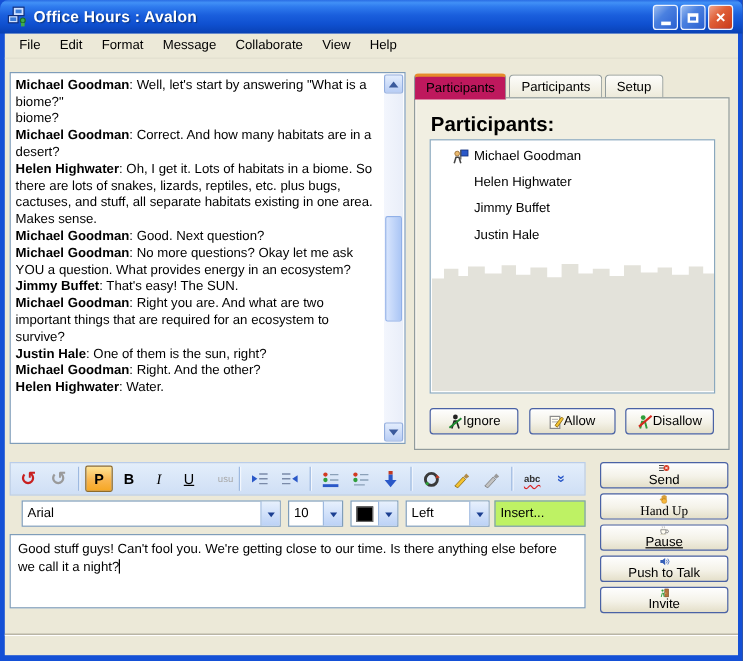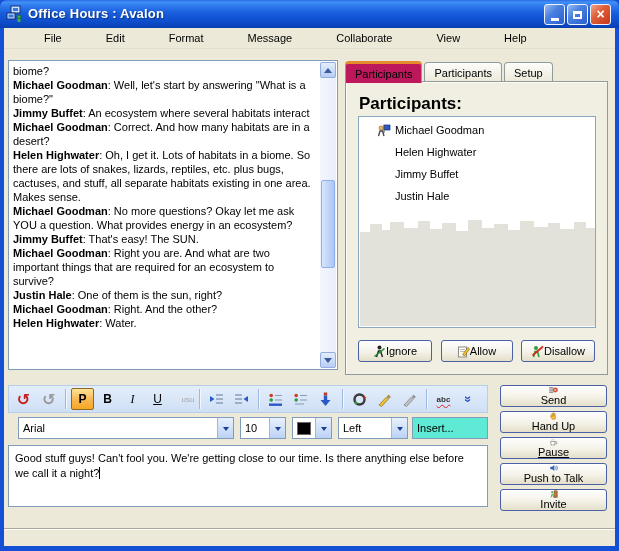--- a/index.html
+++ b/index.html
@@ -13,21 +13,21 @@
   .winbtns{position:absolute;right:8px;top:4px;display:flex;gap:2px;}
   .wbtn{width:21px;height:21px;border-radius:3px;border:1px solid #eef3ff;display:flex;align-items:center;justify-content:center;cursor:pointer;}
   .wbtn.blue{background:linear-gradient(135deg,#9cbdf0 0%,#4a80e0 40%,#2a5fd0 100%);}
   .wbtn.red{background:linear-gradient(135deg,#f0a58c 0%,#e06038 40%,#c8371a 100%);}
   .glyph-min{width:8px;height:3px;background:#fff;margin-top:10px;}
   .glyph-max{width:9px;height:8px;border:2px solid #fff;border-top-width:3px;}
   .glyph-close{color:#fff;font-weight:bold;font-size:14px;line-height:1;margin-top:-1px;}
   
   .client{position:absolute;left:4px;right:4px;top:28px;bottom:5px;background:#ece9d8;}
   .menubar{position:absolute;left:0;right:0;top:0;height:21px;display:flex;align-items:center;padding-left:4px;border-bottom:1px solid #e2dfcf;font-size:11px;}
-  .menu-item{padding:3px 8px;cursor:pointer;margin-left:28px;}
+  .menu-item{padding:3px 8px;cursor:pointer;}
   
   .chatbox{position:absolute;left:4px;top:32px;width:330px;height:310px;background:#fff;border:1px solid #7f9db9;overflow:hidden;}
   .chat-text{position:absolute;left:0;top:0;right:17px;bottom:0;padding:3px 4px;font-size:11px;line-height:14px;color:#000;overflow:hidden;}
   .msg{margin:0;}
   .vscroll{position:absolute;top:1px;right:1px;bottom:1px;width:16px;background:linear-gradient(90deg,#f3f6fd,#e9eef9);}
   .sb-btn{position:absolute;left:0;width:16px;height:16px;background:linear-gradient(#e3edfd,#b8cdf5);border:1px solid #93aede;border-radius:2px;display:flex;align-items:center;justify-content:center;cursor:pointer;}
   .sb-up{top:0;} .sb-down{bottom:0;}
   .tri-up{width:0;height:0;border:4px solid transparent;border-bottom:5px solid #3a5a9c;margin-top:-4px;}
   .tri-down{width:0;height:0;border:4px solid transparent;border-top:5px solid #3a5a9c;margin-bottom:-4px;}
   .sb-thumb{position:absolute;left:1px;width:14px;top:118px;height:88px;background:linear-gradient(90deg,#d8e5fd,#abc6f5);border:1px solid #90b0e8;border-radius:2px;cursor:grab;}
@@ -57,21 +57,21 @@
   .g-dim{color:#a8a8a8;font-size:8px;margin-left:11px;}
   .g-spell{font-size:8px;font-weight:bold;color:#333;text-decoration:underline wavy #d22 1px;text-underline-offset:2px;}
   .g-opts{color:#2a58c8;font-weight:bold;transform:rotate(90deg);border-bottom:0;}
   
   .fontrow{position:absolute;top:389px;height:22px;font-size:11px;}
   .combo{position:absolute;height:22px;background:#fff;border:1px solid #7f9db9;display:flex;align-items:center;cursor:pointer;}
   .combo-text{flex:1;padding-left:4px;white-space:nowrap;overflow:hidden;}
   .combo-arrow{width:16px;height:100%;background:linear-gradient(#e7f0fd,#bcd2f6);border-left:1px solid #9db9e0;display:flex;align-items:center;justify-content:center;}
   .ar{width:0;height:0;border:3px solid transparent;border-top:4px solid #1b3f91;margin-top:4px;}
   .swatch{width:14px;height:13px;margin-left:4px;border:1px solid #666;}
-  .insertbox{position:absolute;height:22px;background:#5eead4;border:1px solid #7f9db9;display:flex;align-items:center;padding-left:4px;cursor:text;}
+  .insertbox{position:absolute;height:22px;background:#bef264;border:1px solid #7f9db9;display:flex;align-items:center;padding-left:4px;cursor:text;}
   
   .composer{position:absolute;left:4px;top:417px;width:480px;height:62px;background:#fff;border:1px solid #7f9db9;padding:5px 6px;font-size:11px;line-height:15px;cursor:text;}
   .caret{display:inline-block;width:1px;height:12px;background:#000;vertical-align:-2px;}
   
   .abtn{position:absolute;left:496px;width:107px;flex-direction:column;}
   
   .statusline{position:absolute;left:0;right:0;top:500px;border-top:1px solid #aca899;box-shadow:0 1px 0 #fff;}
   svg{display:block;}
 </style>
 </head>
@@ -109,25 +109,25 @@
         <span class="menu-item">Edit</span>
         <span class="menu-item">Format</span>
         <span class="menu-item">Message</span>
         <span class="menu-item">Collaborate</span>
         <span class="menu-item">View</span>
         <span class="menu-item">Help</span>
       </div>
 
     <div class="chatbox">
       <div class="chat-text">
+          <div class="msg"><b>Michael Goodman</b>: Well, let's start by answering "What is a biome?"</div>
           <div class="msg">biome?</div>
-          <div class="msg"><b>Michael Goodman</b>: Well, let's start by answering "What is a biome?"</div>
-          <div class="msg"><b>Jimmy Buffet</b>: An ecosystem where several habitats interact</div>
           <div class="msg"><b>Michael Goodman</b>: Correct. And how many habitats are in a desert?</div>
           <div class="msg"><b>Helen Highwater</b>: Oh, I get it. Lots of habitats in a biome. So there are lots of snakes, lizards, reptiles, etc. plus bugs, cactuses, and stuff, all separate habitats existing in one area. Makes sense.</div>
+          <div class="msg"><b>Michael Goodman</b>: Good. Next question?</div>
           <div class="msg"><b>Michael Goodman</b>: No more questions? Okay let me ask YOU a question. What provides energy in an ecosystem?</div>
           <div class="msg"><b>Jimmy Buffet</b>: That's easy! The SUN.</div>
           <div class="msg"><b>Michael Goodman</b>: Right you are. And what are two important things that are required for an ecosystem to survive?</div>
           <div class="msg"><b>Justin Hale</b>: One of them is the sun, right?</div>
           <div class="msg"><b>Michael Goodman</b>: Right. And the other?</div>
           <div class="msg"><b>Helen Highwater</b>: Water.</div>
         </div>
       <div class="vscroll">
         <div class="sb-btn sb-up">
             <div class="tri-up"></div>
@@ -347,21 +347,21 @@
         <g stroke="#444" stroke-width="1.4">
             <line x1="0.5" y1="3" x2="7" y2="3"></line>
             <line x1="0.5" y1="6.5" x2="7" y2="6.5"></line>
             <line x1="0.5" y1="10" x2="7" y2="10"></line>
           </g>
         <circle cx="10.5" cy="6.5" r="4" fill="#d63a22"></circle>
         <path d="M8.8 4.8 L12.2 8.2 M12.2 4.8 L8.8 8.2" stroke="#fff" stroke-width="1.3"></path>
       </svg>
       <span>Send</span>
     </div>
-    <div class="xpbtn abtn" style="top:383px;">
+    <div class="xpbtn abtn" style="top:383px;font-family:Liberation Serif, serif;">
       <svg width="13" height="14" viewBox="0 0 13 14">
         <g fill="#f6b73c" stroke="#b5760f" stroke-width="0.7">
           <rect x="3" y="6" width="7" height="7" rx="2.5"></rect>
           <rect x="3.2" y="2.2" width="1.8" height="5" rx="0.9"></rect>
           <rect x="5.5" y="1" width="1.8" height="6" rx="0.9"></rect>
           <rect x="7.8" y="2" width="1.8" height="5" rx="0.9"></rect>
           <rect x="0.8" y="6.2" width="2.6" height="2.4" rx="1.2"></rect>
         </g>
       </svg>
       <span>Hand Up</span>

